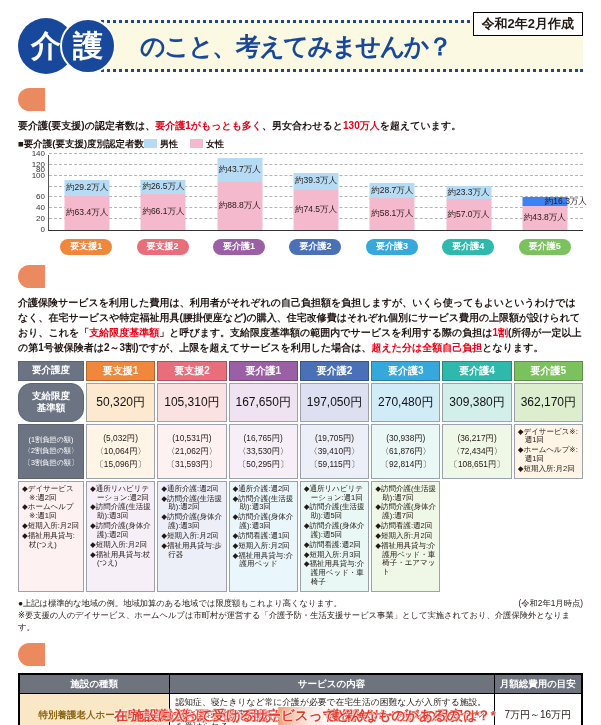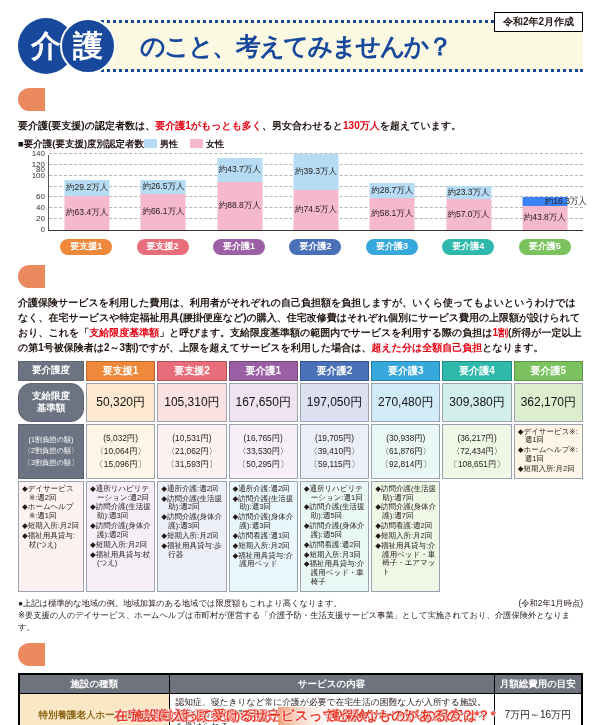--- a/index.html
+++ b/index.html
@@ -20,21 +20,21 @@
   }
   .banner-title { color:#17489B; font-size:25px; font-weight:bold; letter-spacing:-1.5px; white-space:nowrap; }
   .badge { position:absolute; left:0; top:6px; width:116px; height:58px; z-index:3; }
   .badge .circ {
     position:absolute; width:56px; height:56px; border-radius:50%; background:#17489B;
     color:#fff; font-size:30px; font-weight:bold; display:flex; align-items:center; justify-content:center;
   }
   .badge .c2 { left:42px; border:2px solid #fff; }
   .datebox {
     position:absolute; right:0; top:0; z-index:4; background:#fff; border:1px solid #000;
-    font-size:10px; font-weight:bold; padding:2px 8px; white-space:nowrap;
+    font-size:13px; font-weight:bold; padding:2px 8px; white-space:nowrap;
   }
 
   
   .secbar { display:flex; height:23px; margin-bottom:7px; }
   .secbar .cap { width:27px; background:#EC8A5F; border-radius:13px 0 0 13px; margin-right:4px; }
   .secbar .bar {
     flex:1; display:flex; align-items:center; padding-left:9px;
     background:linear-gradient(to right,#F2A078 0%,#F8CDB8 35%,#FBE7DC 65%,#FDF4EE 100%);
   }
   .sec-title {
@@ -155,21 +155,21 @@
               </div>
             </div>
             <div class="bgroup">
               <div class="bar">
                 <div class="seg" style="background: rgb(181, 220, 244); height: 23.7229px;">約43.7万人</div>
                 <div class="seg" style="background: rgb(245, 185, 205); height: 48.2057px;">約88.8万人</div>
               </div>
             </div>
             <div class="bgroup">
               <div class="bar">
-                <div class="seg" style="background: rgb(181, 220, 244); height: 36px;">約39.3万人</div>
+                <div class="seg" style="background: rgb(181, 220, 244); height: 17px;">約39.3万人</div>
                 <div class="seg" style="background: rgb(245, 185, 205); height: 40.4429px;">約74.5万人</div>
               </div>
             </div>
             <div class="bgroup">
               <div class="bar">
                 <div class="seg" style="background: rgb(181, 220, 244); height: 15.58px;">約28.7万人</div>
                 <div class="seg" style="background: rgb(245, 185, 205); height: 31.54px;">約58.1万人</div>
               </div>
             </div>
             <div class="bgroup">

